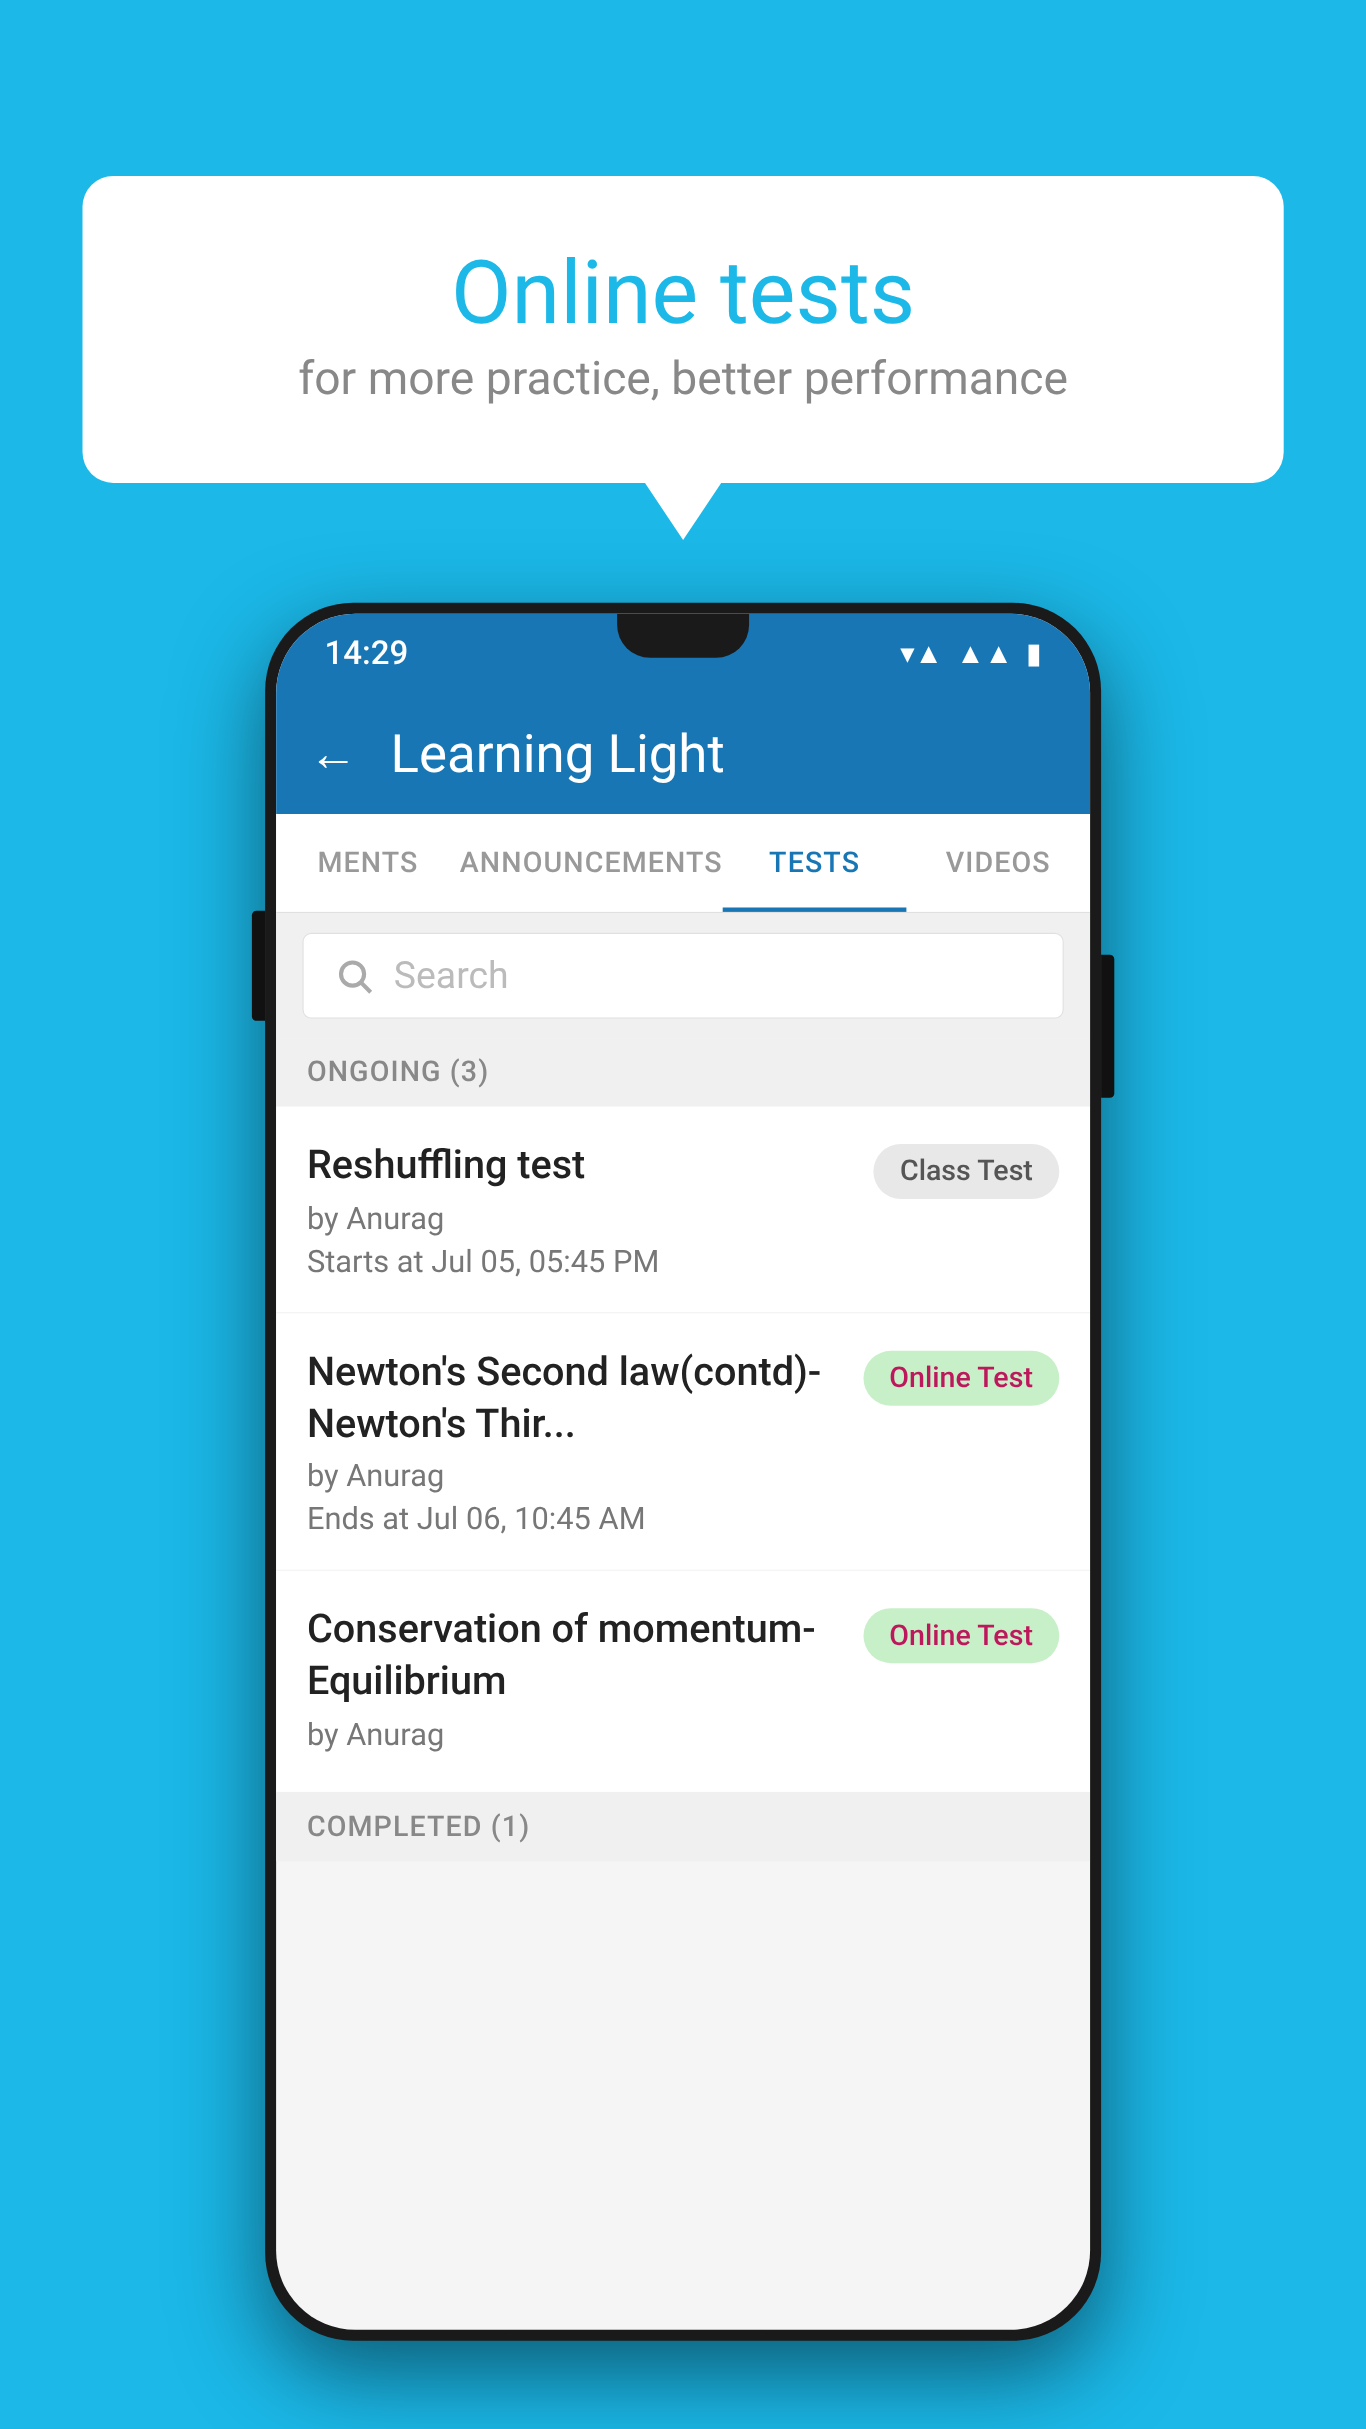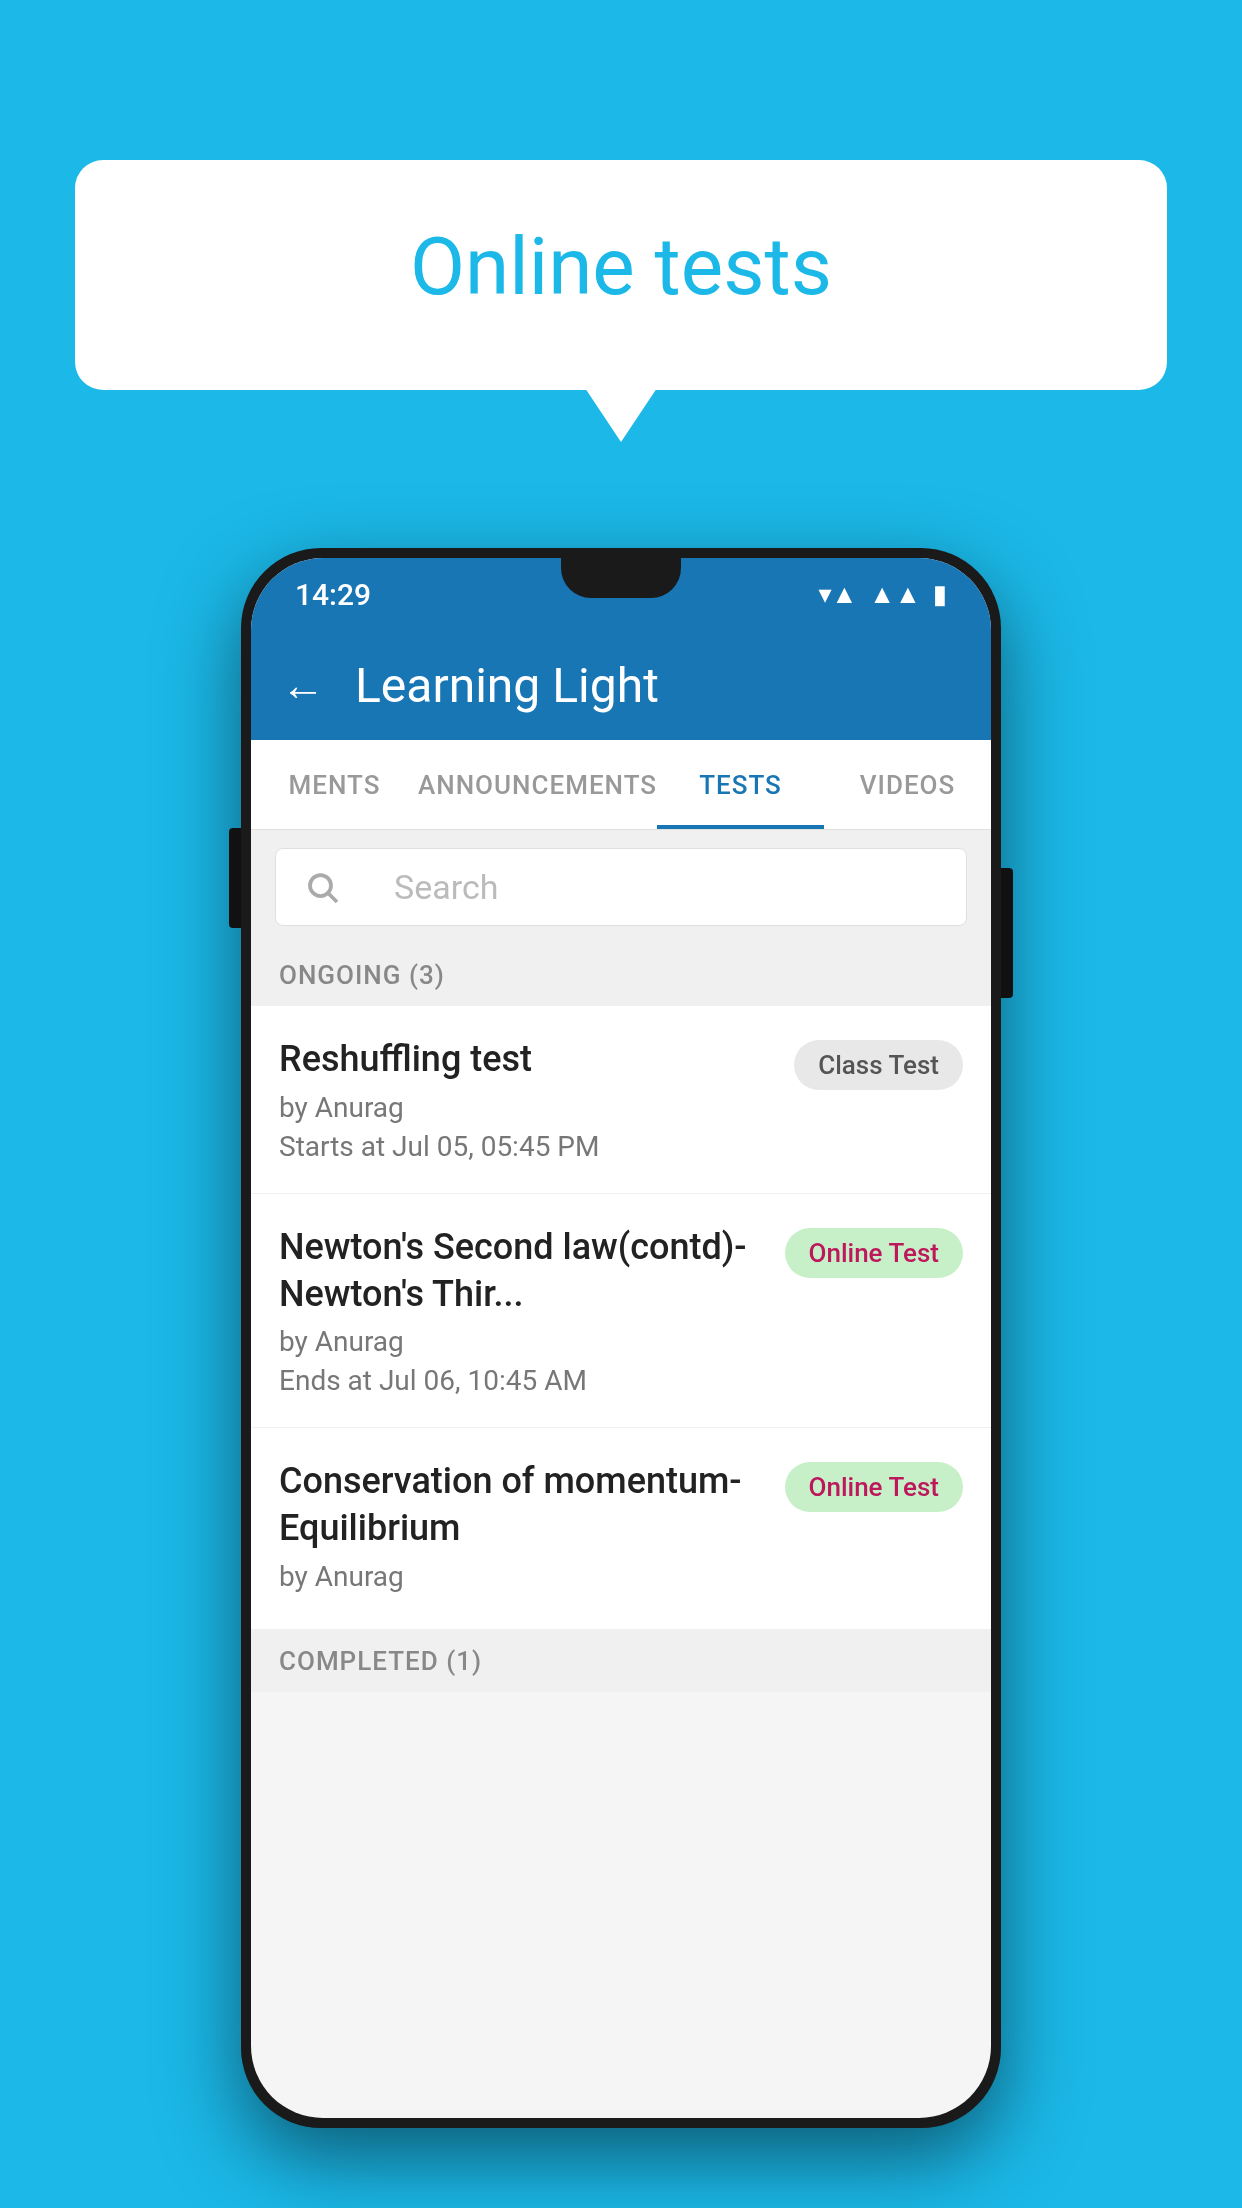--- a/index.html
+++ b/index.html
@@ -214,21 +214,20 @@
 
     .search-icon-svg {
       width: 36px;
       height: 36px;
       color: #aaa;
     }
 
     .search-text {
       font-size: 34px;
       color: #bbb;
-      margin-left: 36px;
     }
 
     
     .section-header {
       background: #f0f0f0;
       padding: 16px 28px;
     }
 
     .section-header-text {
       font-size: 26px;
@@ -296,20 +295,21 @@
       padding: 16px 28px;
     }
   </style>
 </head>
 <body>
 
 <div style="position:absolute;inset:0;background:#1bb8e8;"></div>
 
 <div class="speech-bubble">
   <div class="speech-bubble-title">Online tests</div>
+  <div class="speech-bubble-subtitle">for more practice, better performance</div>
 </div>
 
 <div class="phone-wrapper">
   <div class="phone-outer">
     <div class="phone-inner">
 
       <div class="status-bar">
         <div class="notch"></div>
         <span class="status-time">14:29</span>
         <div class="status-icons">

